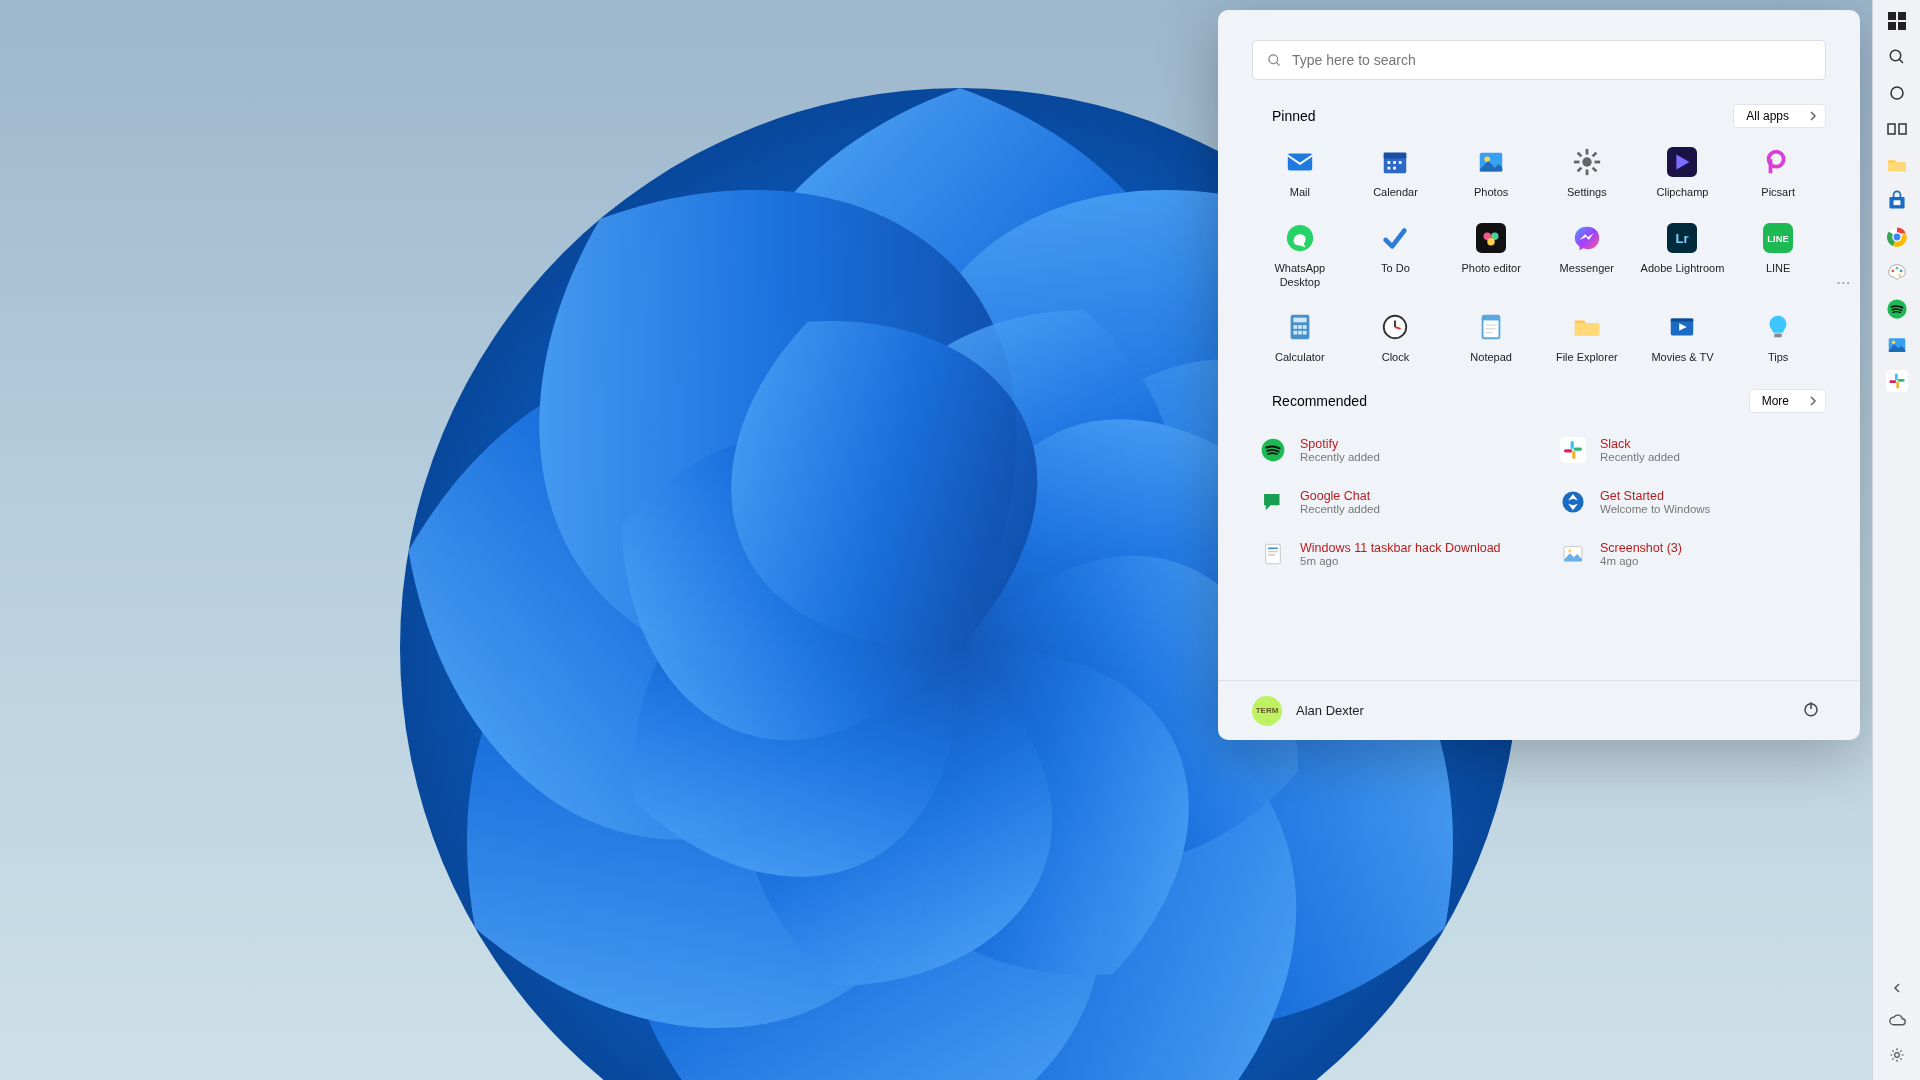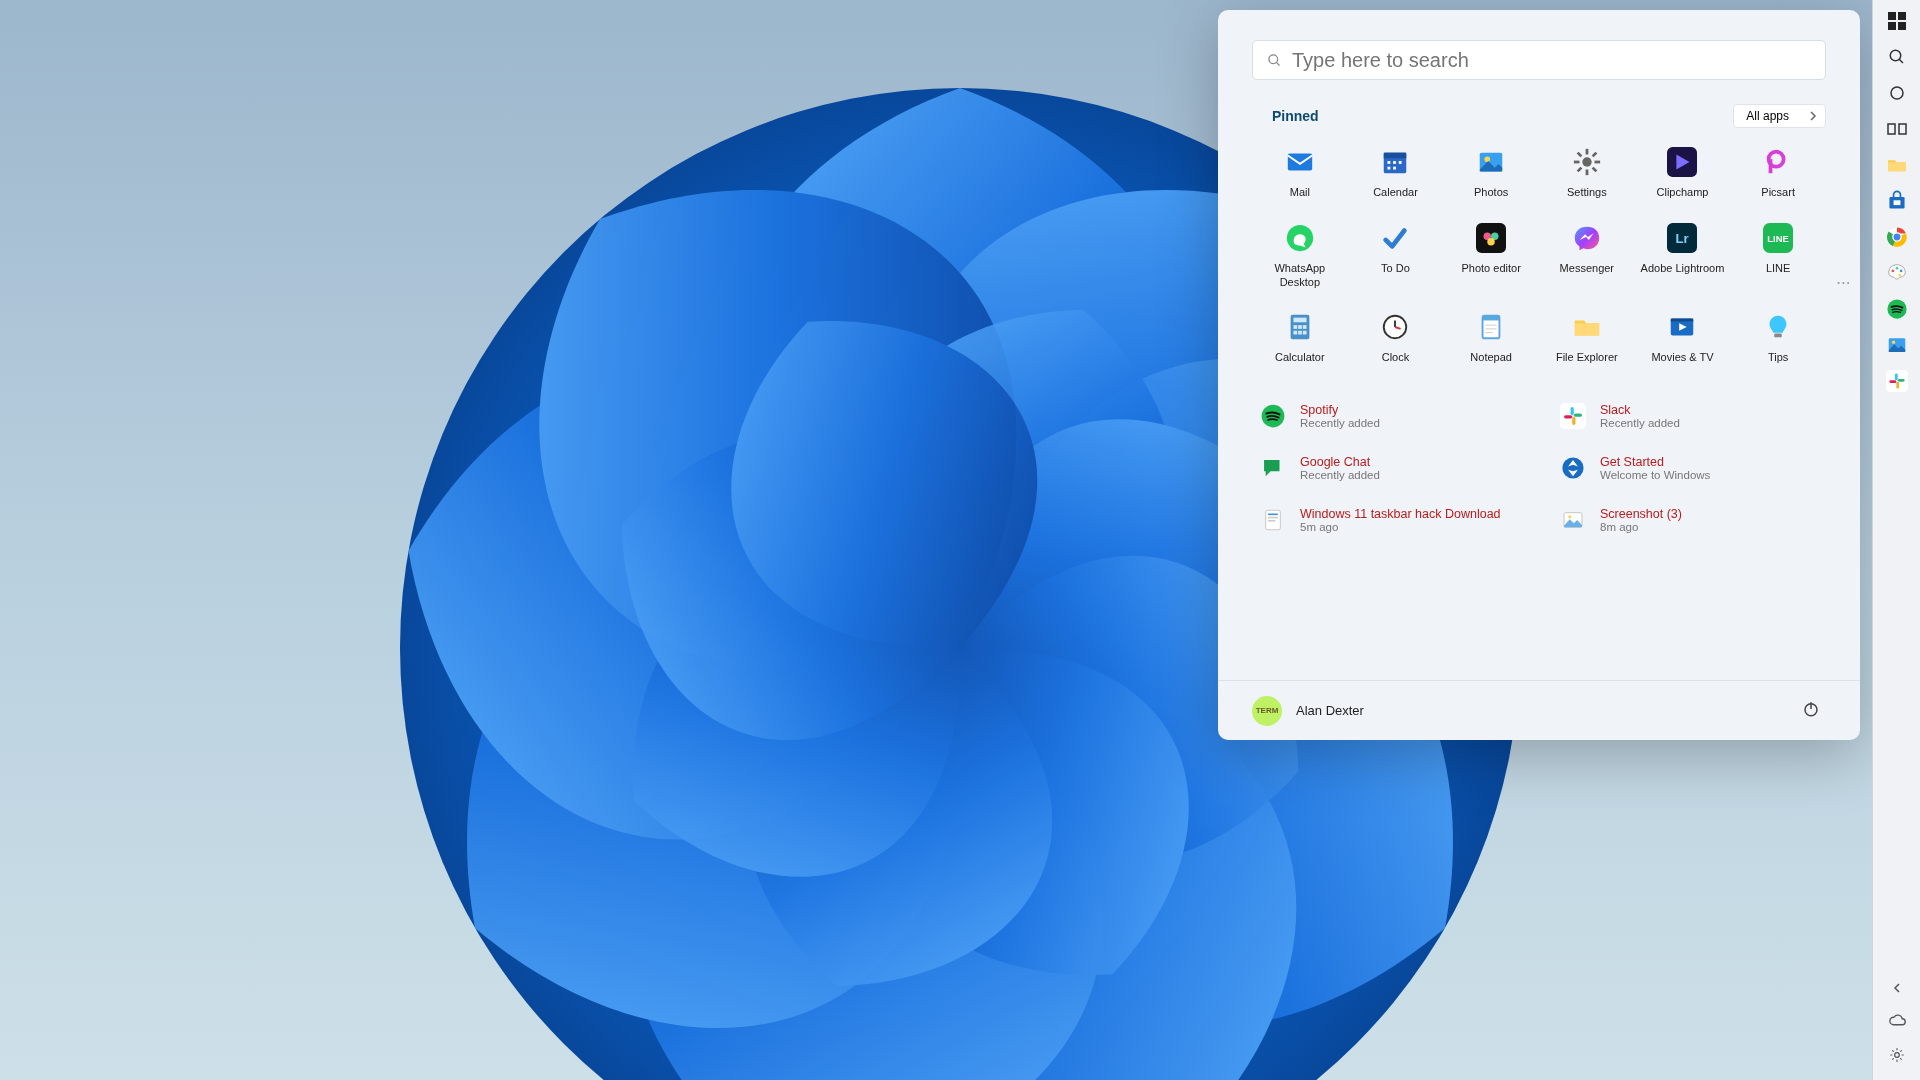--- a/index.html
+++ b/index.html
@@ -52,28 +52,28 @@
   border: 1px solid #d8dde4;
   border-radius: 5px;
   height: 40px;
   display:flex; align-items:center;
   padding: 0 14px;
   margin-bottom: 24px;
 }
 .search-box svg { margin-right:10px; }
 .search-input {
   border: none; outline: none;
-  font-size: 20px; color:#555;
+  font-size: 14px; color:#555;
   flex:1; background:transparent;
 }
 .section-header {
   display:flex; align-items:center; justify-content:space-between;
   margin-bottom: 10px;
 }
-.section-title { font-size: 14px; font-weight: 700; color:#0c4a6e;padding-left:20px; }
+.section-title { font-size: 14px; font-weight: 400; color:#000000;padding-left:20px; }
 .chip {
   background:#fff; border:1px solid #e0e4ea; border-radius:4px;
   font-size:12px; padding:4px 8px 4px 12px;
   display:flex; align-items:center; gap:20px; cursor:pointer;
 }
 .pinned-grid {
   display:grid;
   grid-template-columns: repeat(6, 1fr);
   column-gap: 0px;
   row-gap: 8px;
@@ -389,20 +389,29 @@
           <div class="pin-icon">
             <svg width="30" height="30" viewBox="0 0 32 32">
               <path d="M16 4 C10 4 7 9 7 13 C7 17 10 19 11 22 H21 C22 19 25 17 25 13 C25 9 22 4 16 4Z" fill="#3ec6ff"></path>
               <rect x="12" y="23" width="8" height="4" rx="1" fill="#888"></rect>
             </svg>
           </div>
     <div class="pin-label">Tips</div>
         </div>
       </div>
 
+    <div class="section-header" style="margin-top:6px;">
+      <div class="section-title">Recommended</div>
+      <div class="chip">
+        <span>More</span>
+        <svg width="8" height="10" viewBox="0 0 8 10">
+            <path d="M2 1 L6 5 L2 9" fill="none" stroke="#666" stroke-width="1.5"></path>
+          </svg>
+      </div>
+    </div>
 
     <div class="rec-grid" id="rec-grid">
         <div class="rec-item">
           <div class="rec-icon">
             <svg width="26" height="26" viewBox="0 0 32 32">
               <circle cx="16" cy="16" r="14" fill="#1db954"></circle>
               <path d="M8 13 C14 11 20 12 24 14" stroke="#111" stroke-width="2.5" fill="none" stroke-linecap="round"></path>
               <path d="M9 17 C14 15 19 16 23 18" stroke="#111" stroke-width="2.2" fill="none" stroke-linecap="round"></path>
               <path d="M10 21 C14 19 18 20 21 21" stroke="#111" stroke-width="2" fill="none" stroke-linecap="round"></path>
             </svg>
@@ -467,21 +476,21 @@
         <div class="rec-item">
           <div class="rec-icon">
             <svg width="26" height="26" viewBox="0 0 32 32">
               <rect x="5" y="7" width="22" height="18" rx="2" fill="#fff" stroke="#bbb"></rect>
               <path d="M5 23 L12 15 L17 20 L21 16 L27 22 V25 H5Z" fill="#6ab0e8"></path>
               <circle cx="12" cy="12" r="2" fill="#ffd54a"></circle>
             </svg>
           </div>
     <div class="rec-text">
       <div class="rec-title">Screenshot (3)</div>
-      <div class="rec-sub">8m ago</div>
+      <div class="rec-sub">4m ago</div>
     </div>
         </div>
       </div>
   </div>
 
   <div class="more-dots">⋮</div>
 
   <div class="sm-footer">
     <div class="user-block">
       <div class="avatar">TERM</div>

